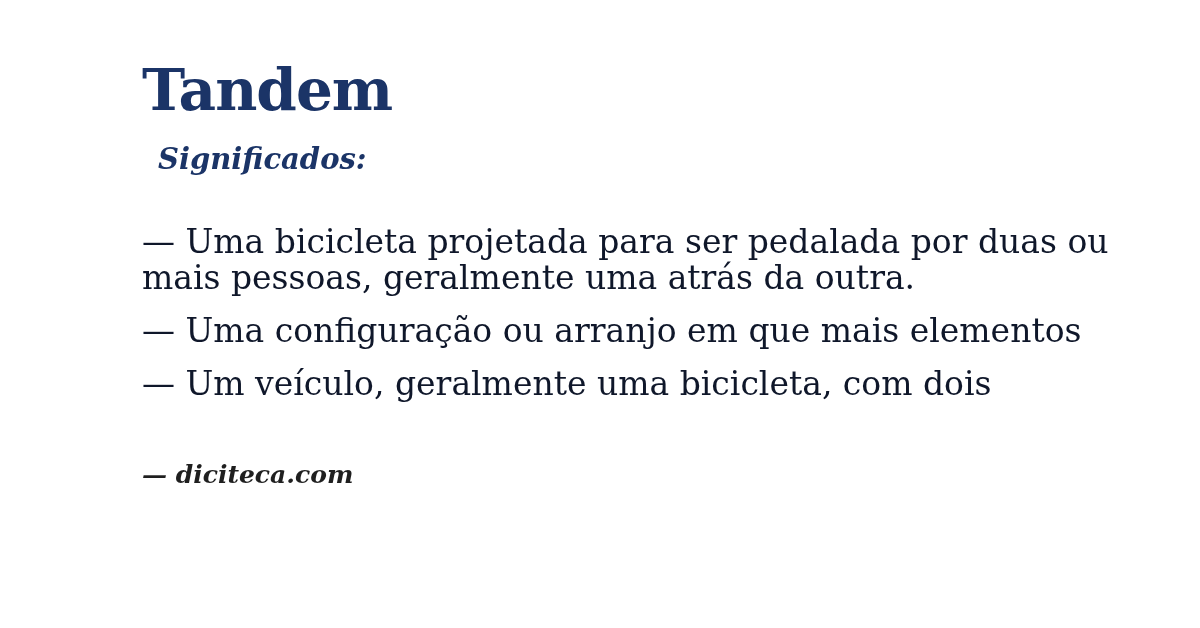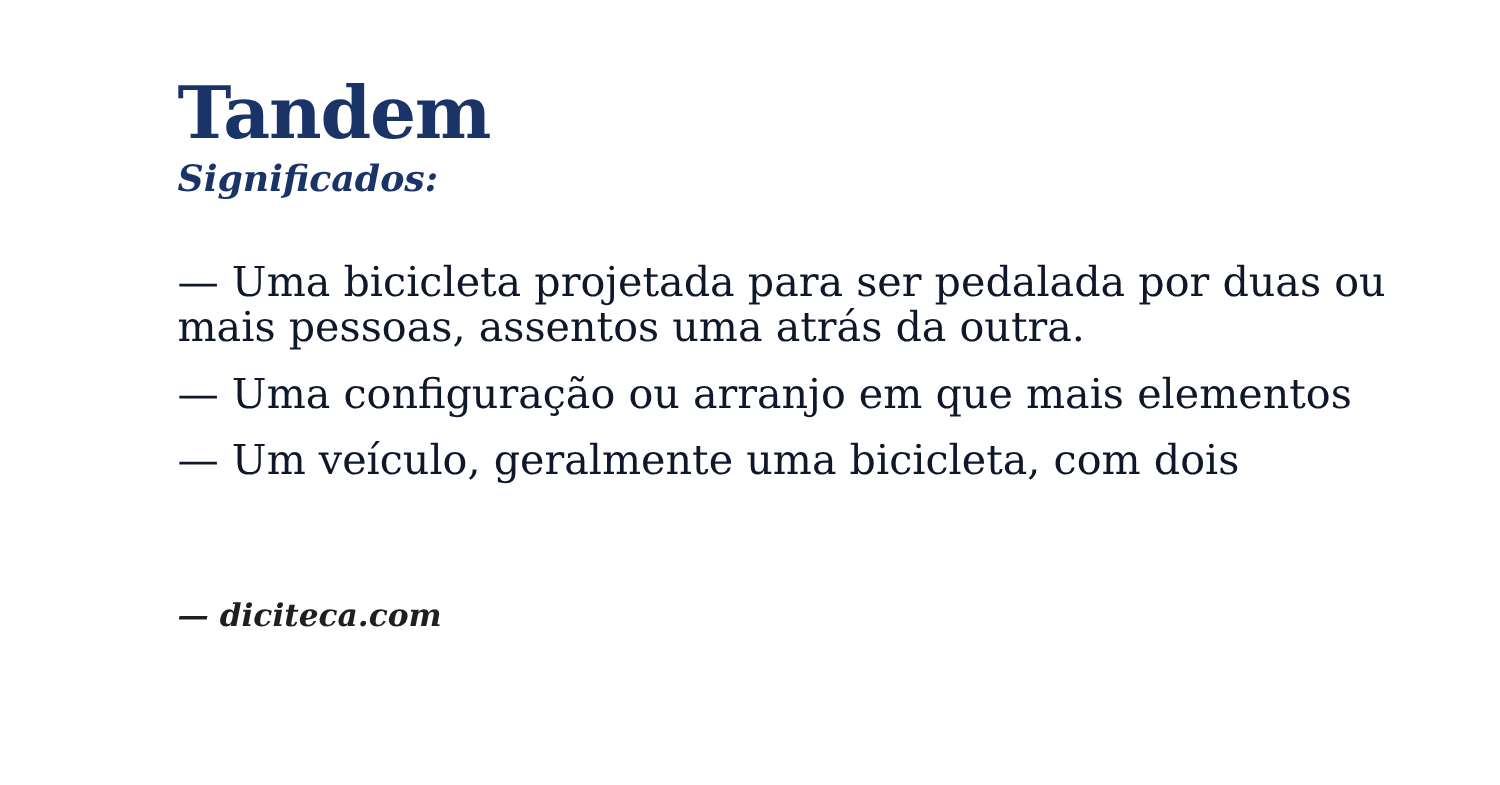--- a/index.html
+++ b/index.html
@@ -23,21 +23,21 @@
   .word-title {
     margin: 0;
     font-family: "DejaVu Serif", serif;
     font-weight: 700;
     font-size: 58px;
     line-height: 1.2;
     color: #1b3467;
     letter-spacing: -1px;
   }
   .meanings-label {
-    margin: 0;
+    margin: 16px;
     font-family: "DejaVu Serif", serif;
     font-style: italic;
     font-weight: 700;
     font-size: 29px;
     line-height: 1.2;
     color: #1b3467;
   }
   .definitions {
     margin-top: 48px;
   }
@@ -46,21 +46,21 @@
     font-family: "DejaVu Serif", serif;
     font-size: 33px;
     line-height: 36px;
     color: #0f172a;
   }
   .definition .line {
     display: block;
     white-space: nowrap;
   }
   .attribution {
-    margin-top: 92px;
+    margin-top: 58px;
     font-family: "DejaVu Serif", serif;
     font-style: italic;
     font-weight: 700;
     font-size: 25px;
     line-height: 1.2;
     color: #1f1f1f;
   }
 </style>
 </head>
 <body>
@@ -68,21 +68,21 @@
 <div class="card">
 
   <h1 class="word-title">Tandem</h1>
 
   <div class="meanings-label">Significados:</div>
 
   <div class="definitions">
 
     <p class="definition">
       <span class="line">— Uma bicicleta projetada para ser pedalada por duas ou</span>
-      <span class="line">mais pessoas, assentos uma atrás da outra.</span>
+      <span class="line">mais pessoas, geralmente uma atrás da outra.</span>
     </p>
 
     <p class="definition">
       <span class="line">— Uma configuração ou arranjo em que mais elementos</span>
     </p>
 
     <p class="definition">
       <span class="line">— Um veículo, geralmente uma bicicleta, com dois</span>
     </p>
 

